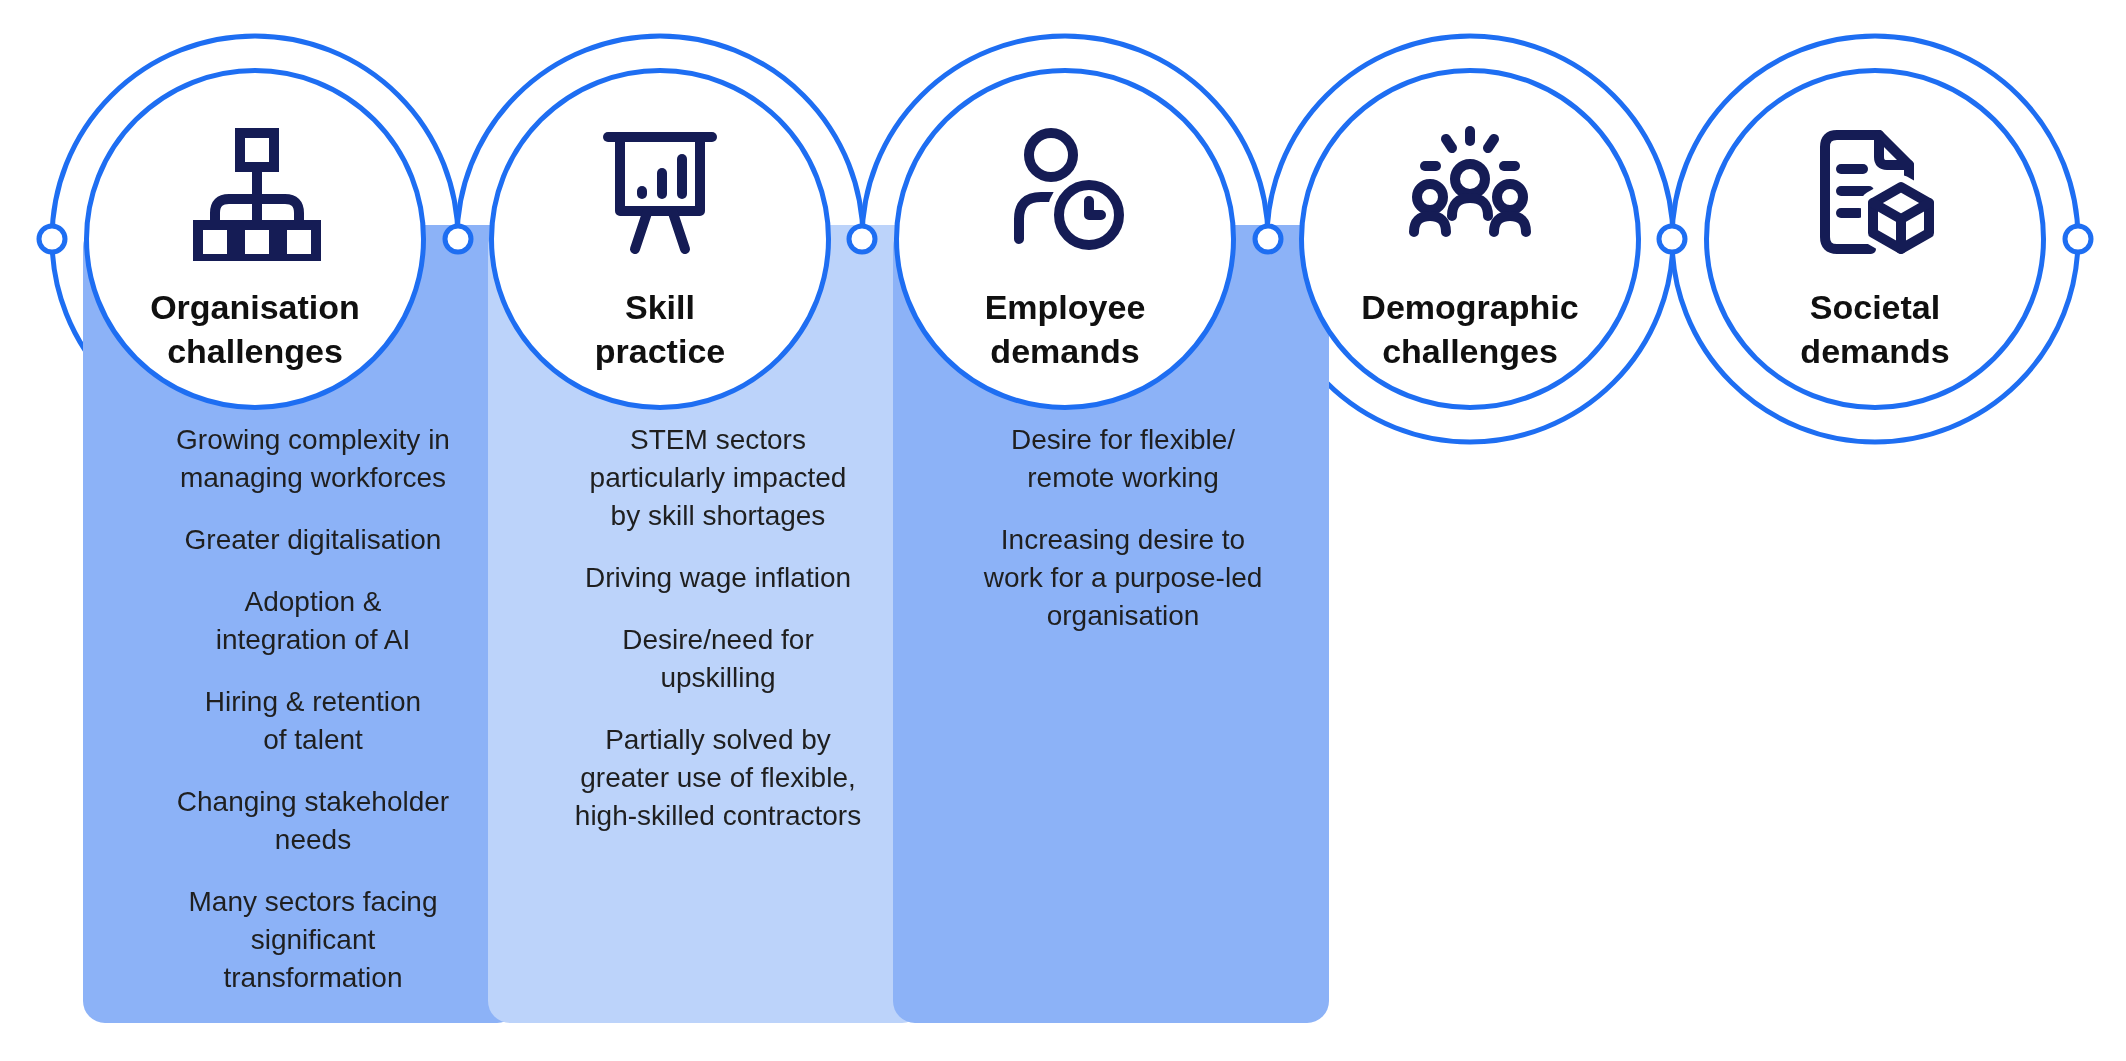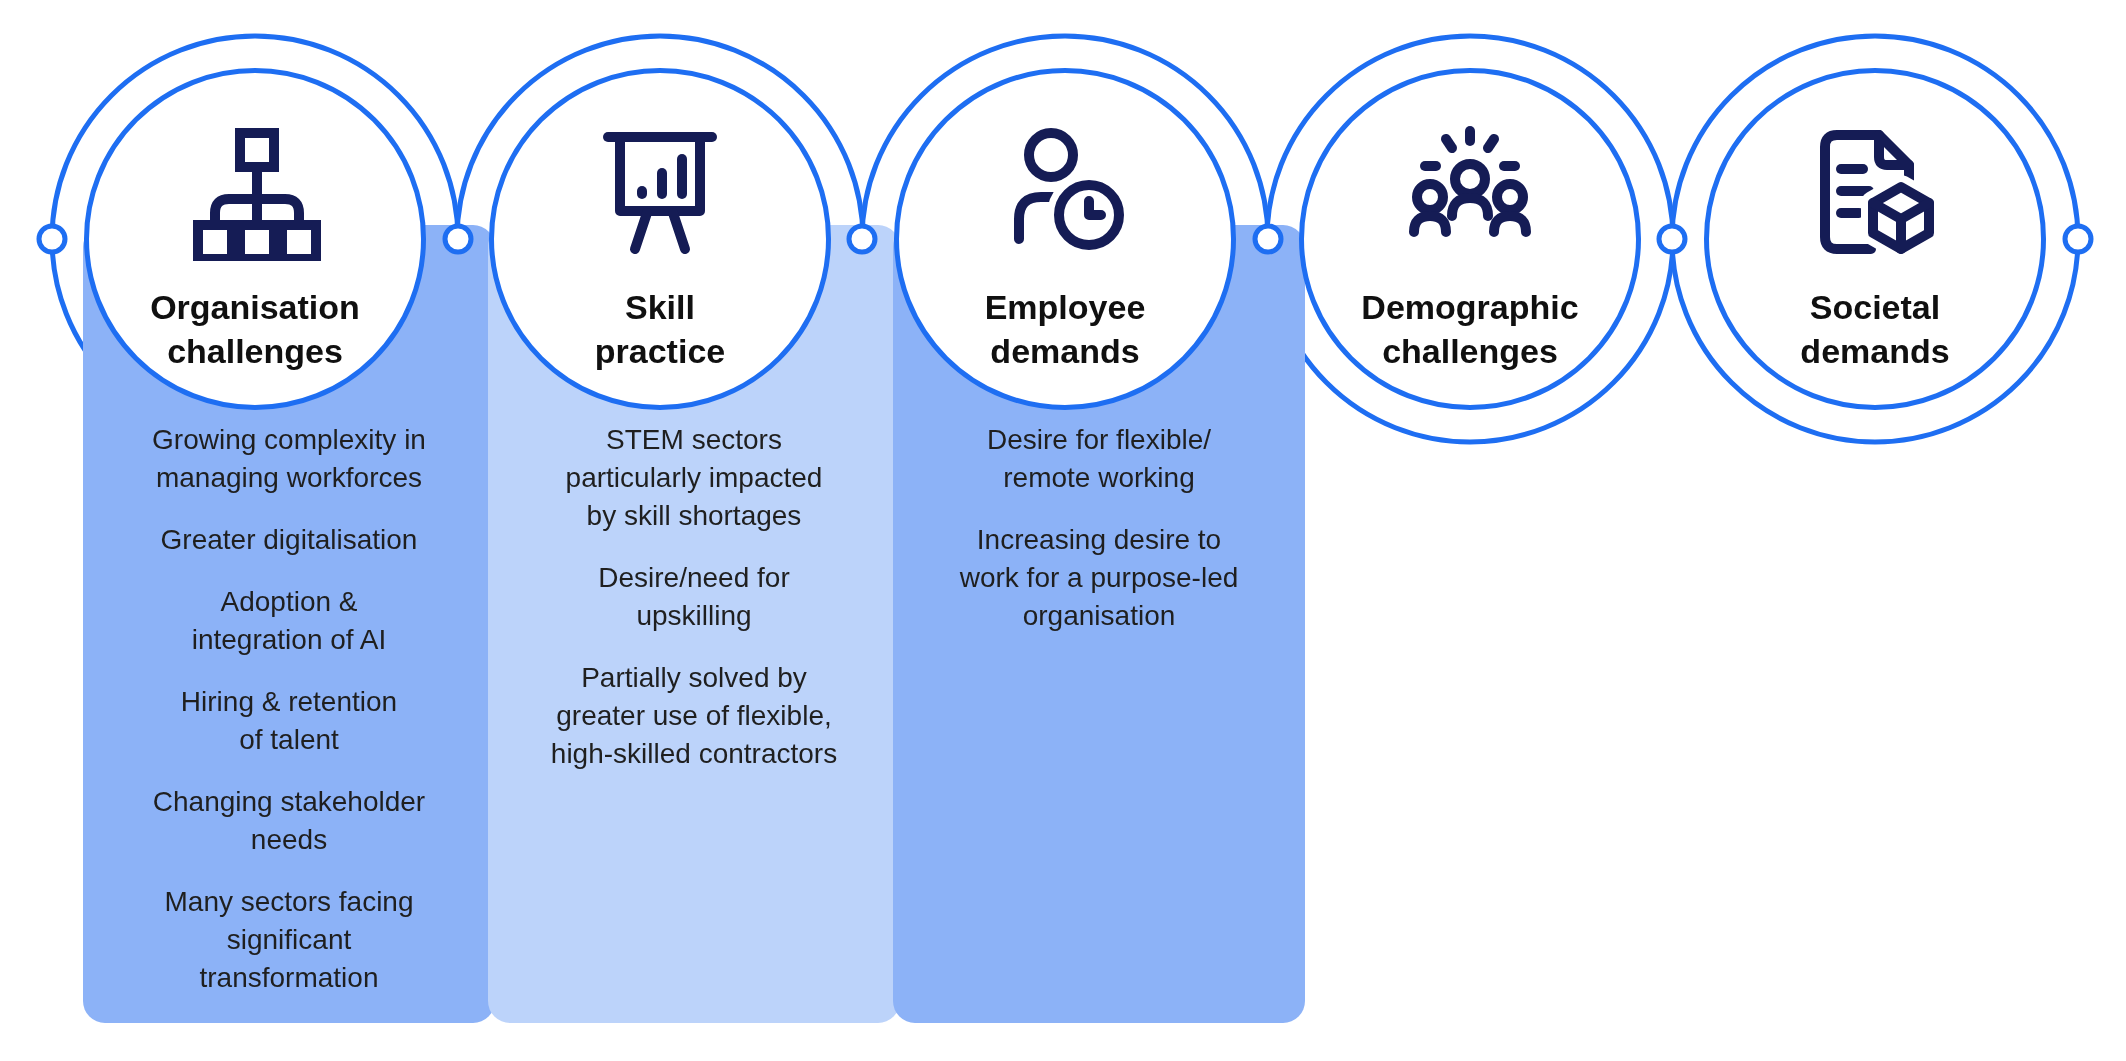--- a/index.html
+++ b/index.html
@@ -29,20 +29,21 @@
     height: 1061px;
   }
   .panel {
     position: absolute;
     left: 0;
     top: 225px;
     width: 412px;
     height: 798px;
     border-radius: 22px;
     z-index: 1;
+    padding-left: 24px;
   }
   .panel.dark  { background: var(--panel-dark-blue, #8CB2F7); }
   .panel.light { background: var(--panel-light-blue, #BCD3FA); }
   .panel-items {
     box-sizing: border-box;
     padding: 196px 8px 0 8px;
     text-align: center;
   }
   .panel-items p {
     margin: 0 0 24px 0;
@@ -137,20 +138,21 @@
         </div>
     </div>
   </div>
 
   <div class="column" style="left:488px">
     <div class="panel light">
       <div class="panel-items">
           <p>STEM sectors
 particularly impacted
 by skill shortages</p>
+          <p>Driving wage inflation</p>
           <p>Desire/need for
 upskilling</p>
           <p>Partially solved by
 greater use of flexible,
 high-skilled contractors</p>
         </div>
     </div>
     <div class="circle">
       <div class="icon">
         <svg viewBox="0 0 140 140">

